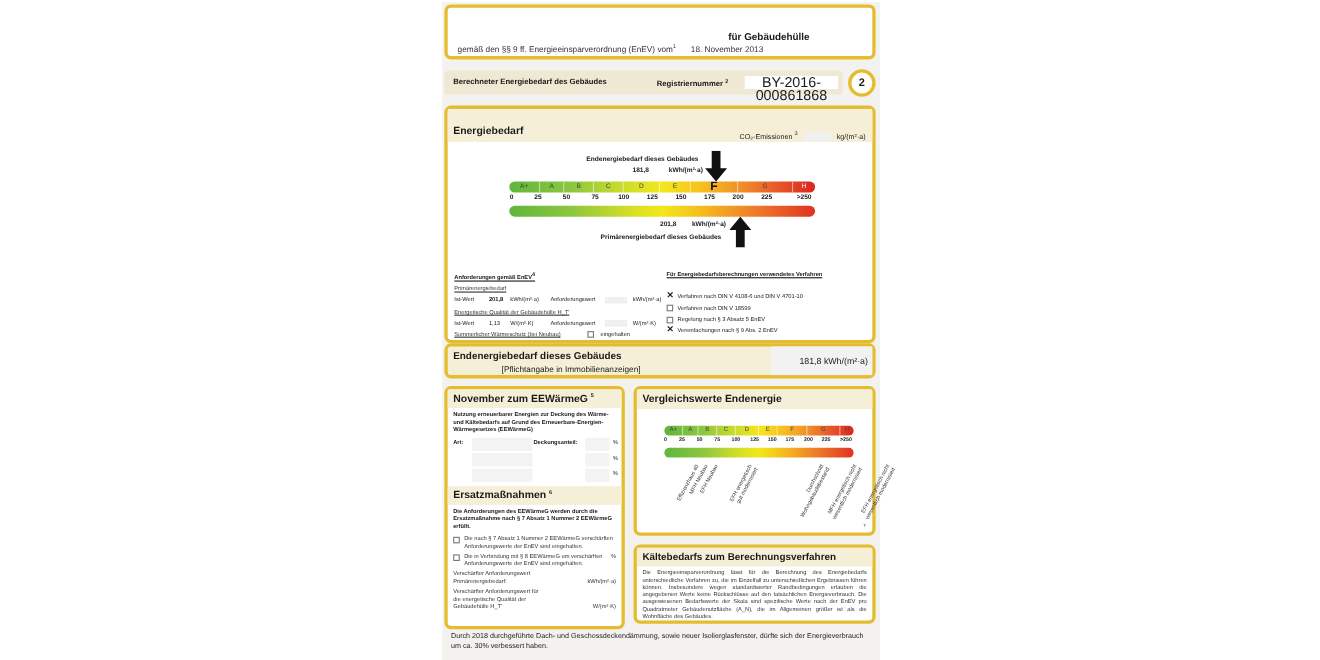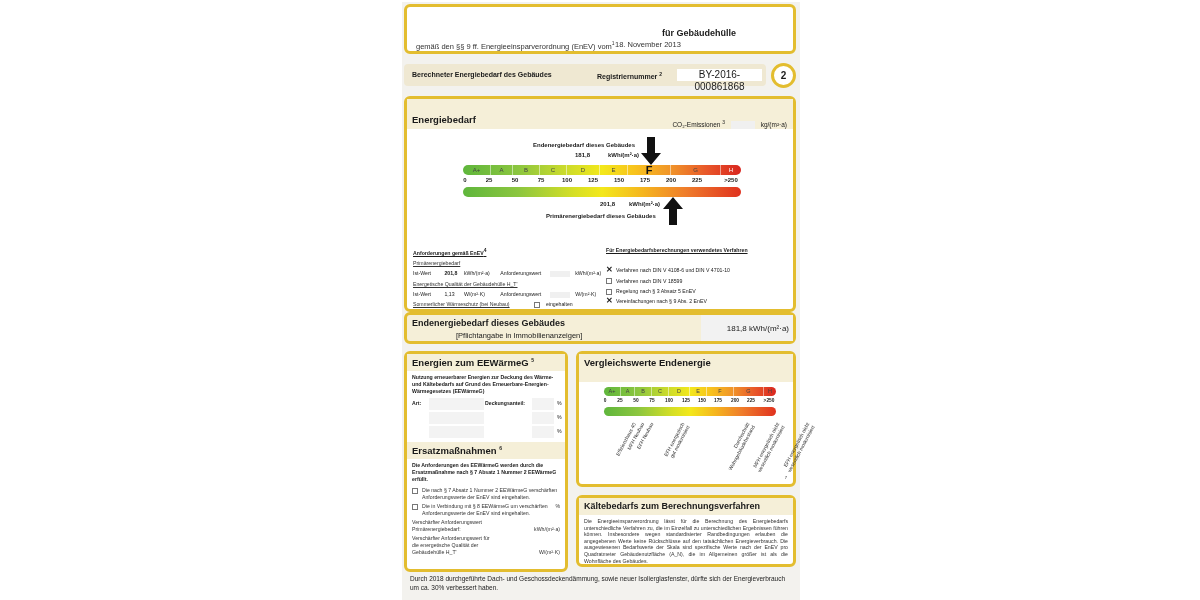--- a/index.html
+++ b/index.html
@@ -4,27 +4,27 @@
 <style>
   * { box-sizing: border-box; margin: 0; padding: 0; }
   html, body { width: 1200px; height: 600px; background: #ffffff; overflow: hidden; }
   body { font-family: "Liberation Sans", sans-serif; color: #1a1a1a; position: relative; }
   .page { position: absolute; left: 402px; top: 2px; width: 398px; height: 598px; background: #f3f2ee; }
   .frame { position: absolute; border: 3px solid #e3bd2f; border-radius: 6px; background: #fff; }
   .title-box { left: 2px; top: 2px; width: 392px; height: 50px; background: #fff; }
   .title-main { position: absolute; left: 9px; top: 3px; font-size: 31px; font-weight: bold; letter-spacing: 0.5px; color: #111; }
   .title-sub { position: absolute; left: 255px; top: 21px; font-size: 9px; font-weight: bold; }
   .title-law { position: absolute; left: 9px; top: 33px; font-size: 7.5px; color: #333; }
-  .title-date { position: absolute; left: 208px; top: 33px; font-size: 7.5px; color: #333; }
+  .title-date { position: absolute; left: 221px; top: 33px; font-size: 7.5px; color: #333; }
   sup { font-size: 5px; }
 
   .regbar { position: absolute; left: 2px; top: 62px; width: 362px; height: 22px; background: #efe8d2; border-radius: 4px; }
   .regbar .lbl { position: absolute; left: 8px; top: 7px; font-size: 7px; font-weight: bold; }
   .regbar .reglbl { position: absolute; left: 193px; top: 7px; font-size: 7px; font-weight: bold; }
-  .regbar .regval { position: absolute; left: 273px; top: 5px; width: 85px; height: 12px; background: #fff; font-size: 10px; text-align: center; line-height: 12px; }
+  .regbar .regval { position: absolute; left: 273px; top: 5px; width: 85px; height: 12px; background: #fff; font-size: 13px; text-align: center; line-height: 12px; }
   .pagecircle { position: absolute; left: 369px; top: 61px; width: 25px; height: 25px; border: 3px solid #e3bd2f; border-radius: 50%; background: #fff; text-align: center; font-size: 10px; font-weight: bold; line-height: 19px; }
 
   .sec-head { background: #f5efd8; font-weight: bold; }
 
   .energy { left: 2px; top: 94px; width: 392px; height: 216px; }
   .energy .sec-head { height: 18px; font-size: 9.5px; padding: 15px 5px; }
   .co2 { position: absolute; right: 6px; top: 20px; font-size: 6.5px; }
   .co2 .box { display: inline-block; width: 24px; height: 8px; background: #f0f0f0; vertical-align: middle; margin: 0 4px; }
 
   .scale-wrap { position: absolute; left: 56px; top: 38px; width: 278px; height: 90px; }
@@ -59,21 +59,21 @@
   .endbox .v { position: absolute; right: 0; top: 0; width: 92px; height: 26px; background: #f2f2f2; font-size: 8px; text-align: right; padding: 9px 4px 0 0; }
 
   .ee { left: 2px; top: 349px; width: 164px; height: 221px; }
   .ee .sec-head { font-size: 9.5px; padding: 3px 5px; height: 17px; }
   .ee .p { font-size: 5.2px; font-weight: bold; padding: 3px 5px; line-height: 7px; }
   .ee .row { position: relative; height: 14px; font-size: 5.2px; }
   .ee .fill { display: inline-block; background: #f3f3f3; }
   .ee .item { font-size: 5.2px; padding: 1px 5px 1px 5px; line-height: 7px; color: #333; }
 
   .cmp { left: 174px; top: 349px; width: 220px; height: 136px; }
-  .cmp .sec-head { font-size: 9.5px; padding: 3px 5px; height: 28px; }
+  .cmp .sec-head { font-size: 9.5px; padding: 3px 5px; height: 18px; }
   .cmp .scale { position: absolute; left: 25px; top: 33px; width: 172px; }
   .cmp .bar-top, .cmp .bar-bot { width: 172px; height: 9px; }
   .cmp .bar-top { top: 0; }
   .cmp .ticks { top: 11px; width: 172px; }
   .cmp .ticks span { font-size: 4.8px; }
   .cmp .bar-bot { top: 20px; }
   .cmp .cell { font-size: 5.5px !important; line-height: 9px !important; }
   .cmp .refs { position: absolute; left: 17px; top: 68px; width: 180px; height: 50px; }
   .cmp .refs span { position: absolute; font-size: 5px; transform: rotate(-62deg); transform-origin: right top; white-space: nowrap; text-align: right; line-height: 5.5px; color: #333; }
 
@@ -186,21 +186,21 @@
     </div>
   </div>
 
   <div class="frame endbox">
     <div class="t">Endenergiebedarf dieses Gebäudes</div>
     <div class="s">[Pflichtangabe in Immobilienanzeigen]</div>
     <div class="v">181,8 kWh/(m²·a)</div>
   </div>
 
   <div class="frame ee">
-    <div class="sec-head"><span>Energien zum EEWärmeG</span> <sup>5</sup></div>
+    <div class="sec-head"><span>November zum EEWärmeG</span> <sup>5</sup></div>
     <div class="p">Nutzung erneuerbarer Energien zur Deckung des Wärme-und Kältebedarfs auf Grund des Erneuerbare-Energien-Wärmegesetzes (EEWärmeG)</div>
     <div class="row">
       <span style="position:absolute;left:5px;top:2px;font-weight:bold">Art:</span>
       <span class="fill" style="position:absolute;left:22px;top:0;width:55px;height:12px"></span>
       <span style="position:absolute;left:78px;top:2px;font-weight:bold">Deckungsanteil:</span>
       <span class="fill" style="position:absolute;left:125px;top:0;width:22px;height:12px"></span>
       <span style="position:absolute;left:150px;top:2px">%</span>
     </div>
     <div class="row">
       <span class="fill" style="position:absolute;left:22px;top:0;width:55px;height:12px"></span>

